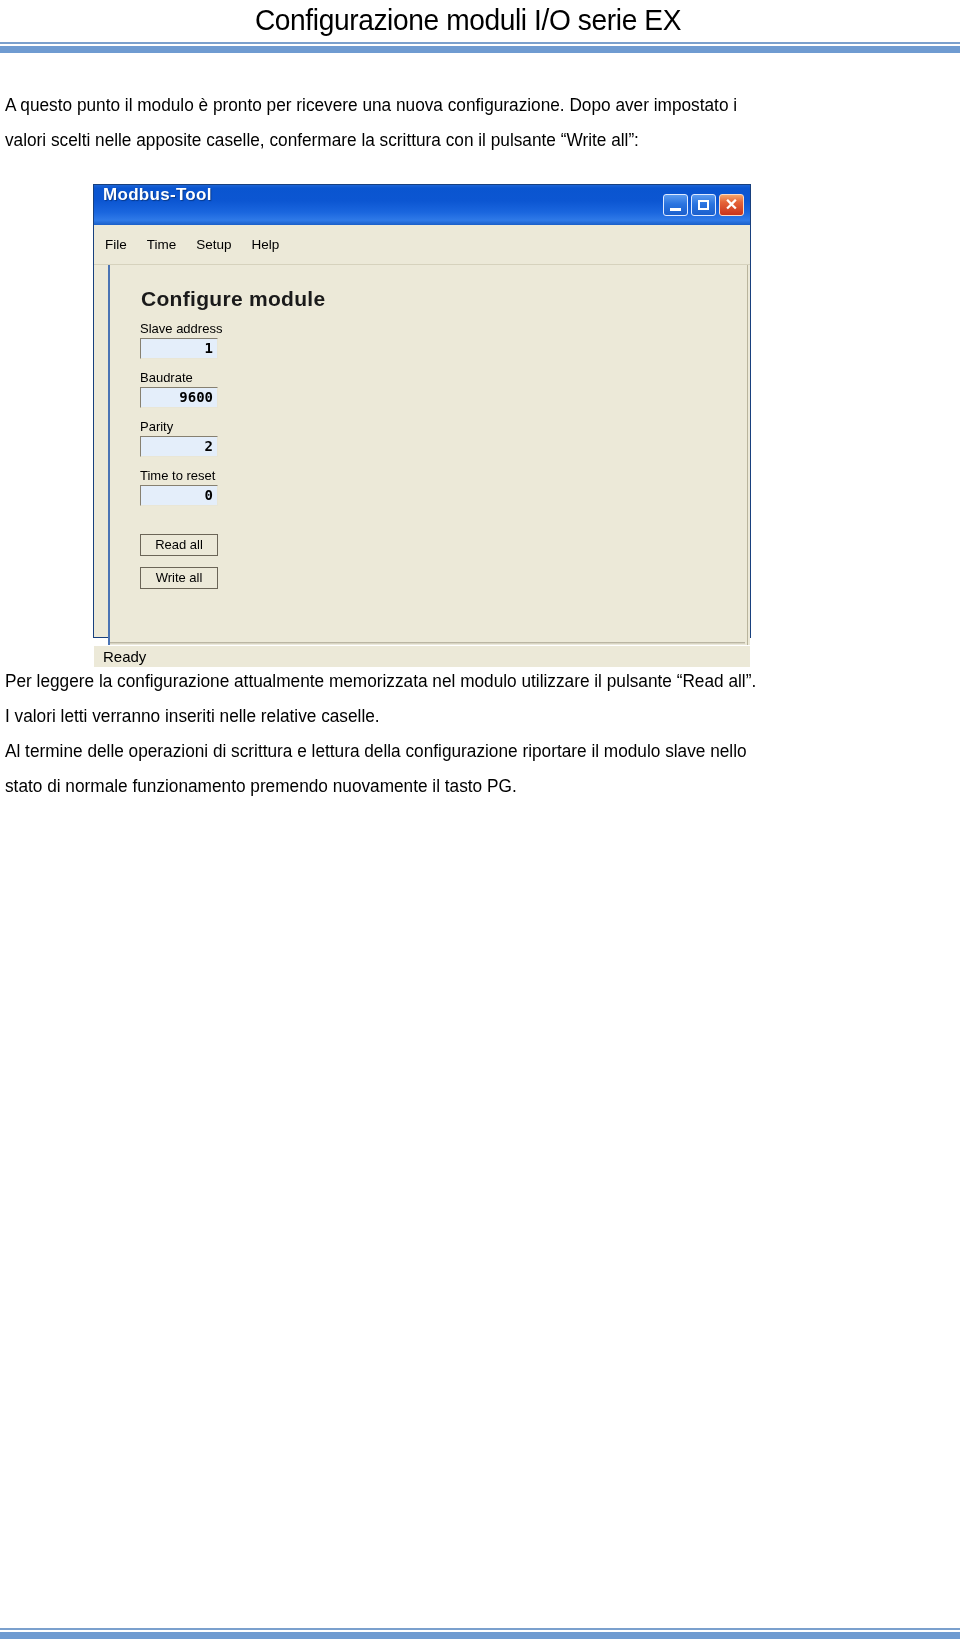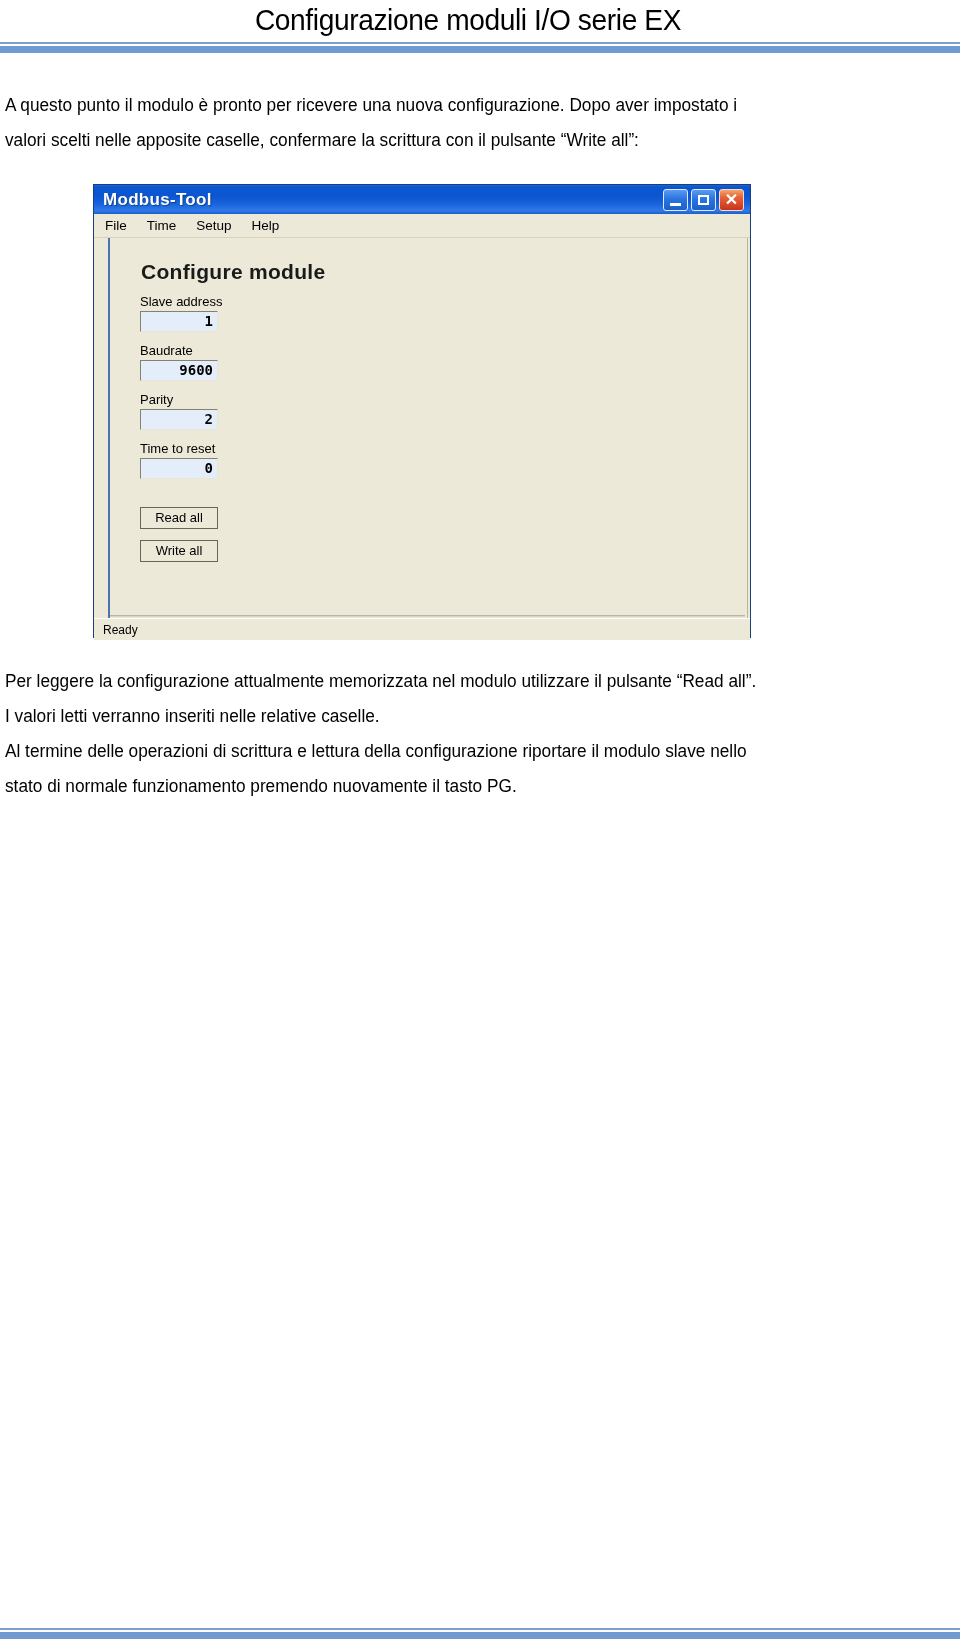--- a/index.html
+++ b/index.html
@@ -79,26 +79,25 @@
     left: 93px;
     top: 184px;
     width: 658px;
     height: 454px;
     box-sizing: border-box;
     border: 1px solid #18407e;
     background: #ece9d8;
     font-family: "Liberation Sans", sans-serif;
   }
   .titlebar {
-    height: 29px;
+    height: 40px;
     background: linear-gradient(to bottom,
        #1d64d4 0%, #0a55d0 8%, #0c56d2 40%,
        #1a66de 68%, #2f7ae8 88%, #1a5fc8 100%);
     display: flex;
-    align-items: center;
     padding: 0 3px 0 9px;
     position: relative;
     box-sizing: border-box;
   }
   .titlebar-text {
     color: #ffffff;
     font-size: 17px;
     font-weight: bold;
     letter-spacing: 0.3px;
     text-shadow: 1px 1px 1px rgba(0,0,0,0.35);
@@ -146,21 +145,21 @@
     inset: 0;
     color: #ffffff;
     font-size: 16px;
     font-weight: bold;
     line-height: 20px;
     text-align: center;
     font-family: "Liberation Sans", sans-serif;
   }
 
   .menubar {
-    height: 24px;
+    height: 40px;
     background: #ece9d8;
     display: flex;
     align-items: center;
     padding-left: 9px;
     gap: 16px;
     border-bottom: 1px solid #d6d2bd;
     box-sizing: border-box;
   }
   .menu-item {
     font-size: 13.5px;
@@ -254,21 +253,21 @@
   .statusbar {
     height: 22px;
     background: #ece9d8;
     border-top: 1px solid #ffffff;
     display: flex;
     align-items: center;
     padding-left: 9px;
     box-sizing: border-box;
   }
   .status-text {
-    font-size: 12px;
+    font-size: 15px;
     color: #000000;
     white-space: nowrap;
   }
 
   
   .page-footer {
     position: absolute;
     left: 0;
     bottom: 0;
     width: 960px;

